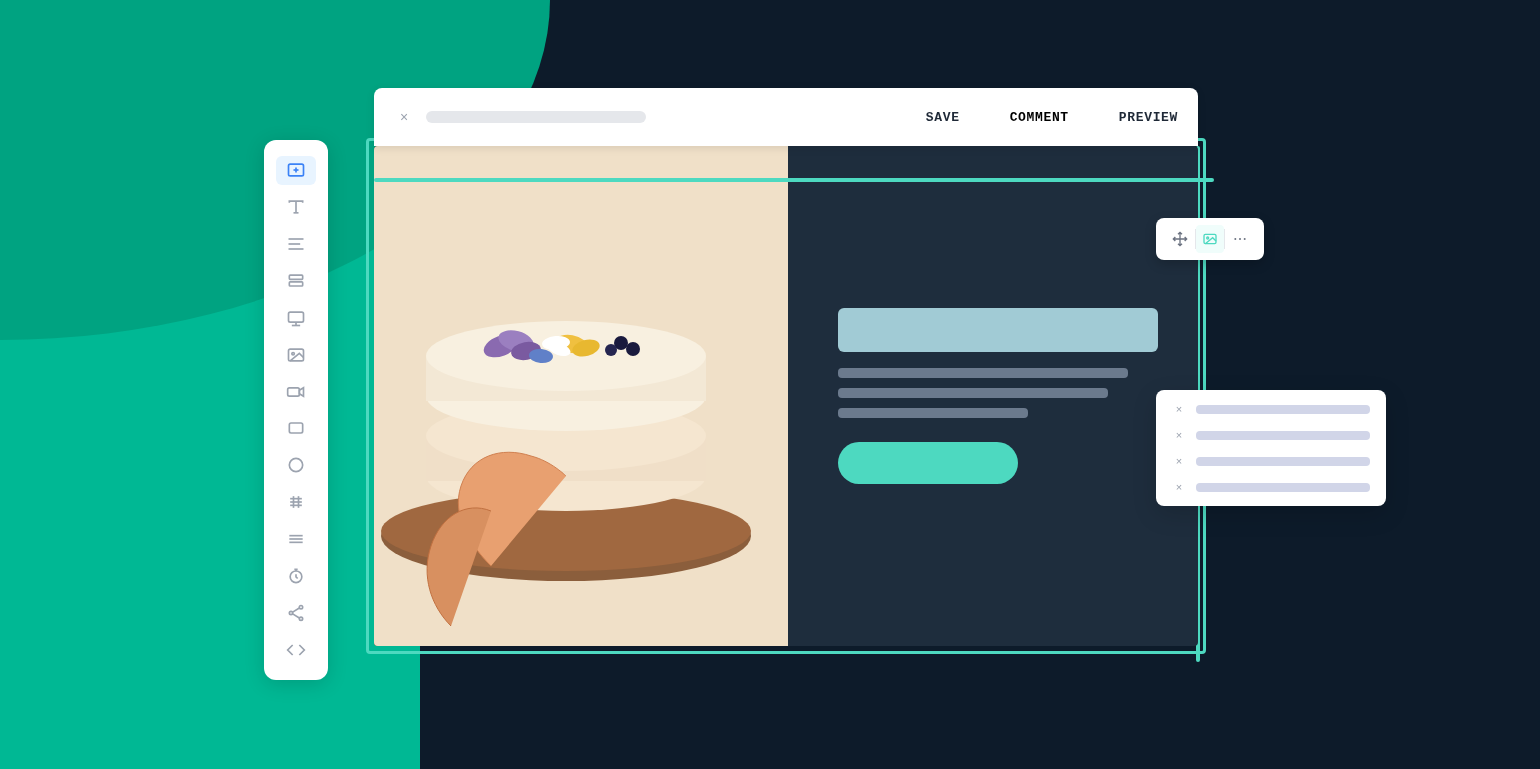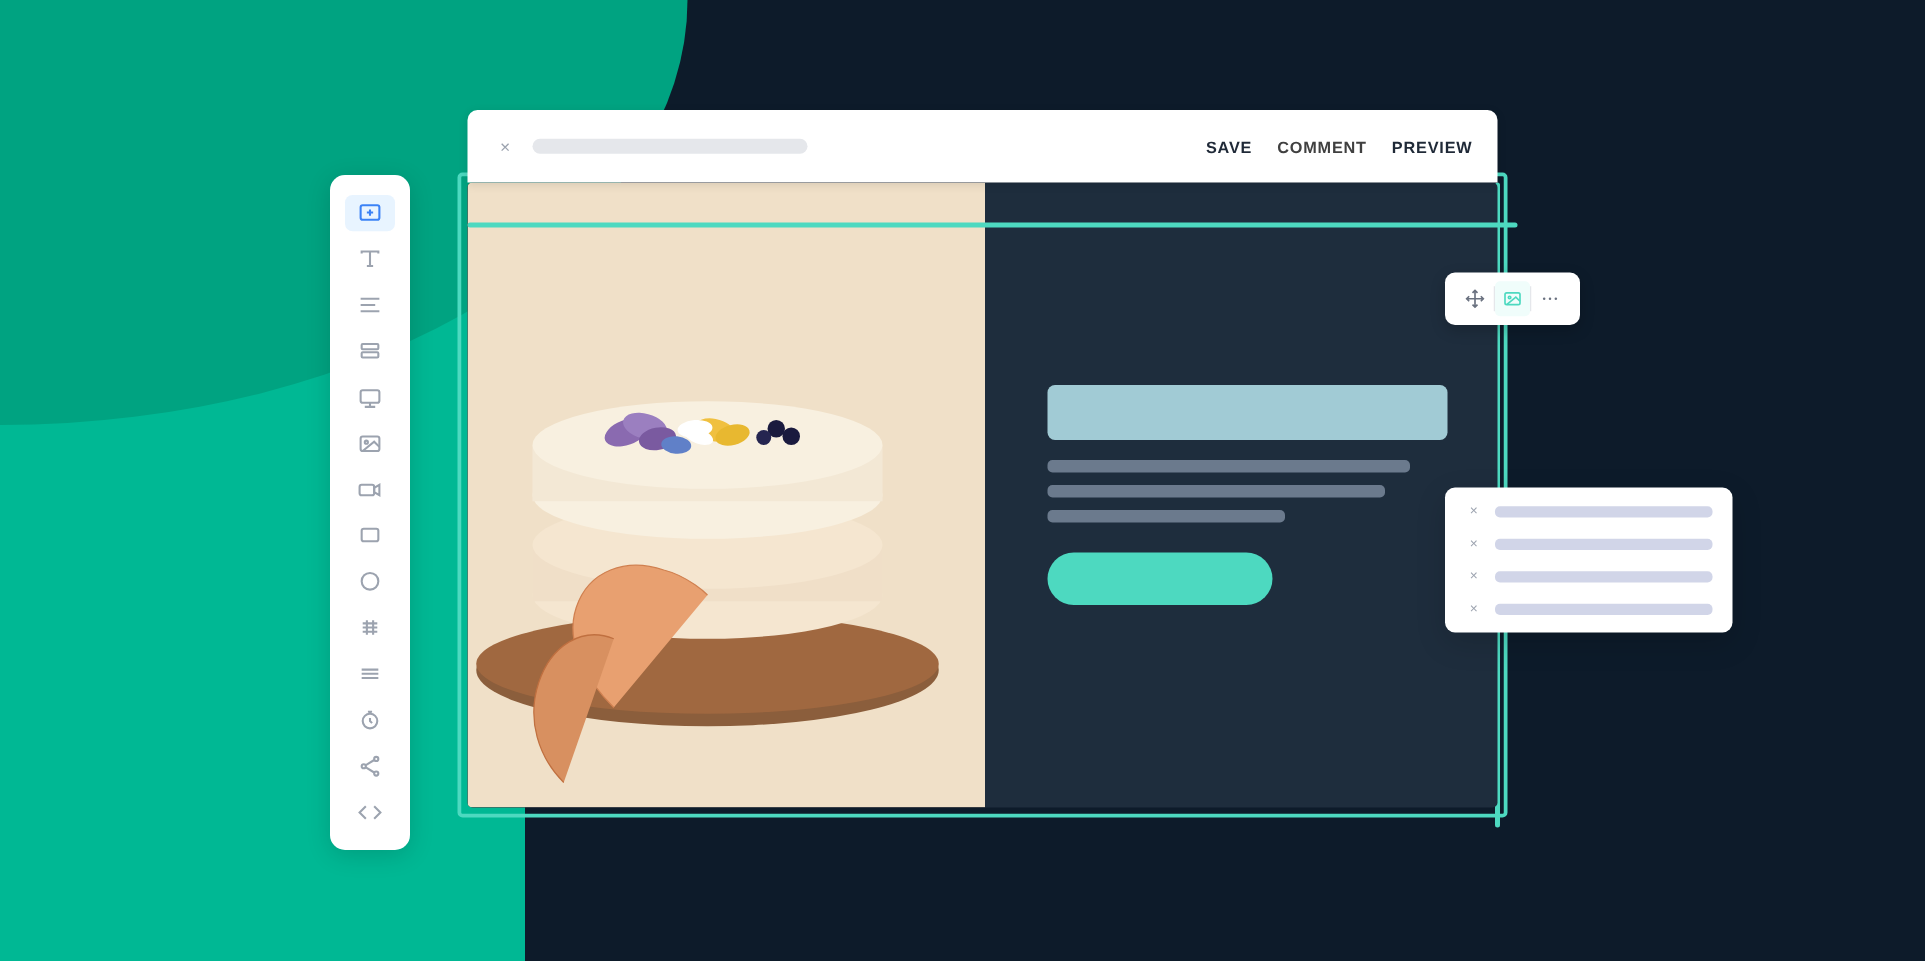--- a/index.html
+++ b/index.html
@@ -97,32 +97,33 @@
     .editor-bar-title-placeholder {
       flex: 1;
       height: 12px;
       background: #e5e7eb;
       border-radius: 6px;
       max-width: 220px;
     }
     .editor-bar-actions {
       display: flex;
       align-items: flex-start;
-      gap: 20px;
+      gap: 50px;
       margin-left: auto;
+      font-family: Liberation Mono, monospace;
     }
     .editor-bar-action {
       font-size: 13px;
       font-weight: 700;
       color: #1f2937;
       letter-spacing: 0.05em;
       cursor: pointer;
     }
     .editor-bar-action.comment-action {
-      color: #404040;
+      color: #000000;
     }
 
     
     .canvas-wrapper {
       position: absolute;
       left: 374px;
       top: 146px;
       width: 824px;
       height: 500px;
       z-index: 15;

